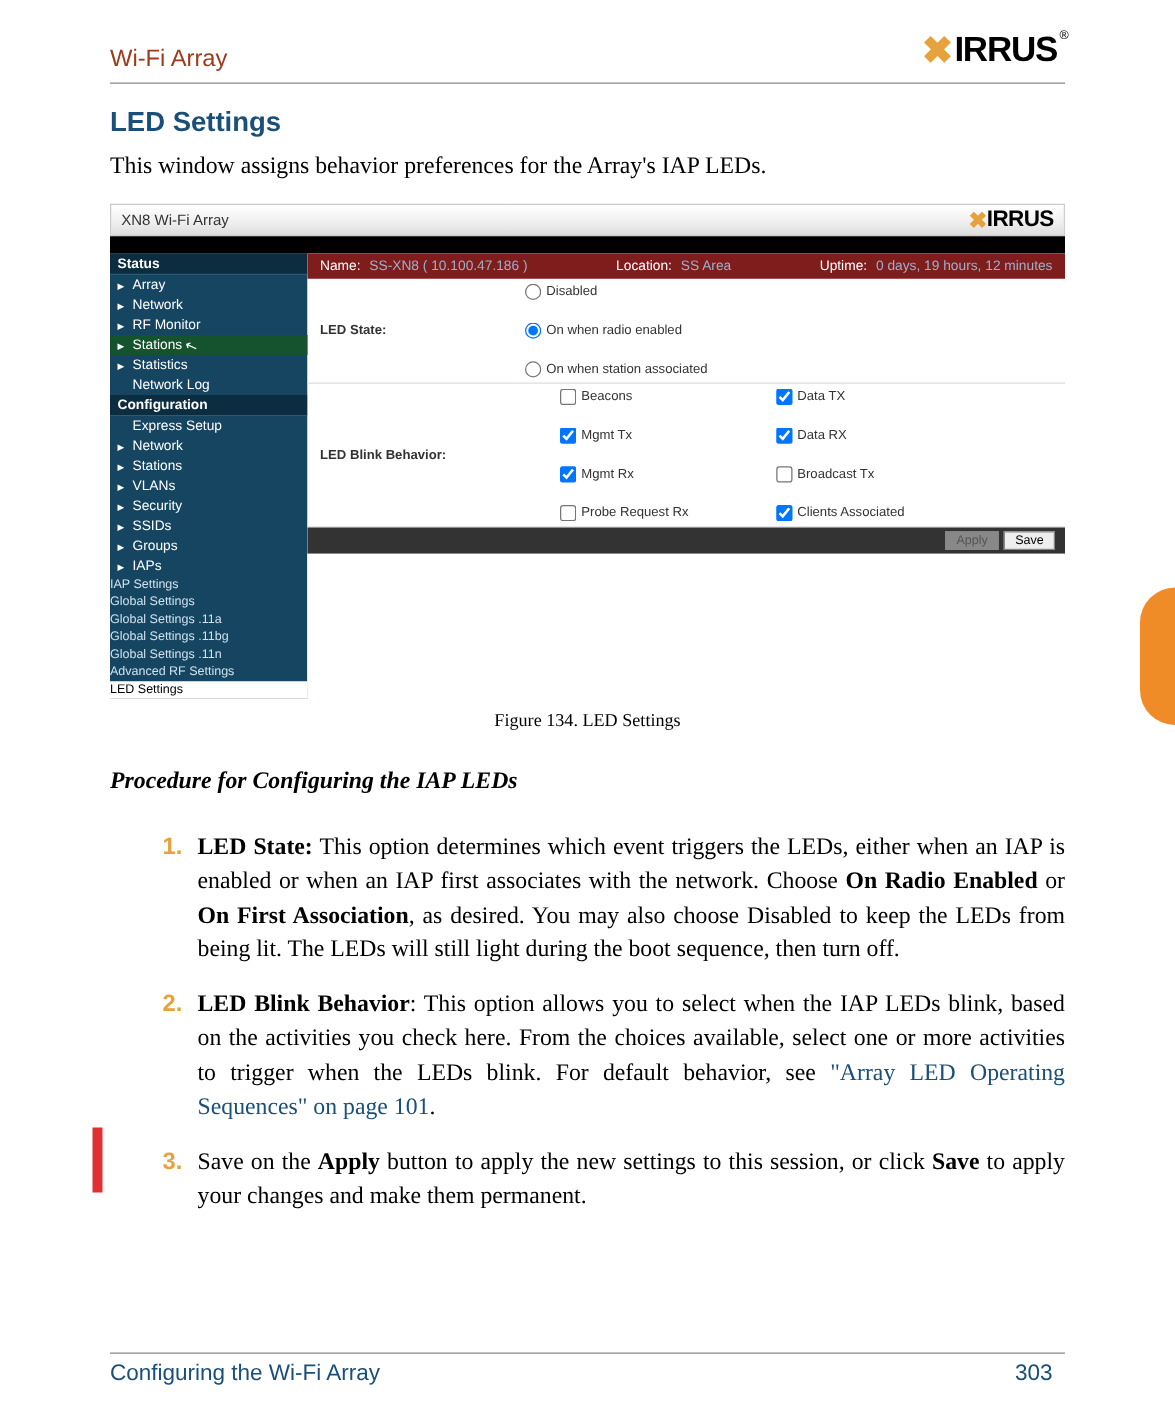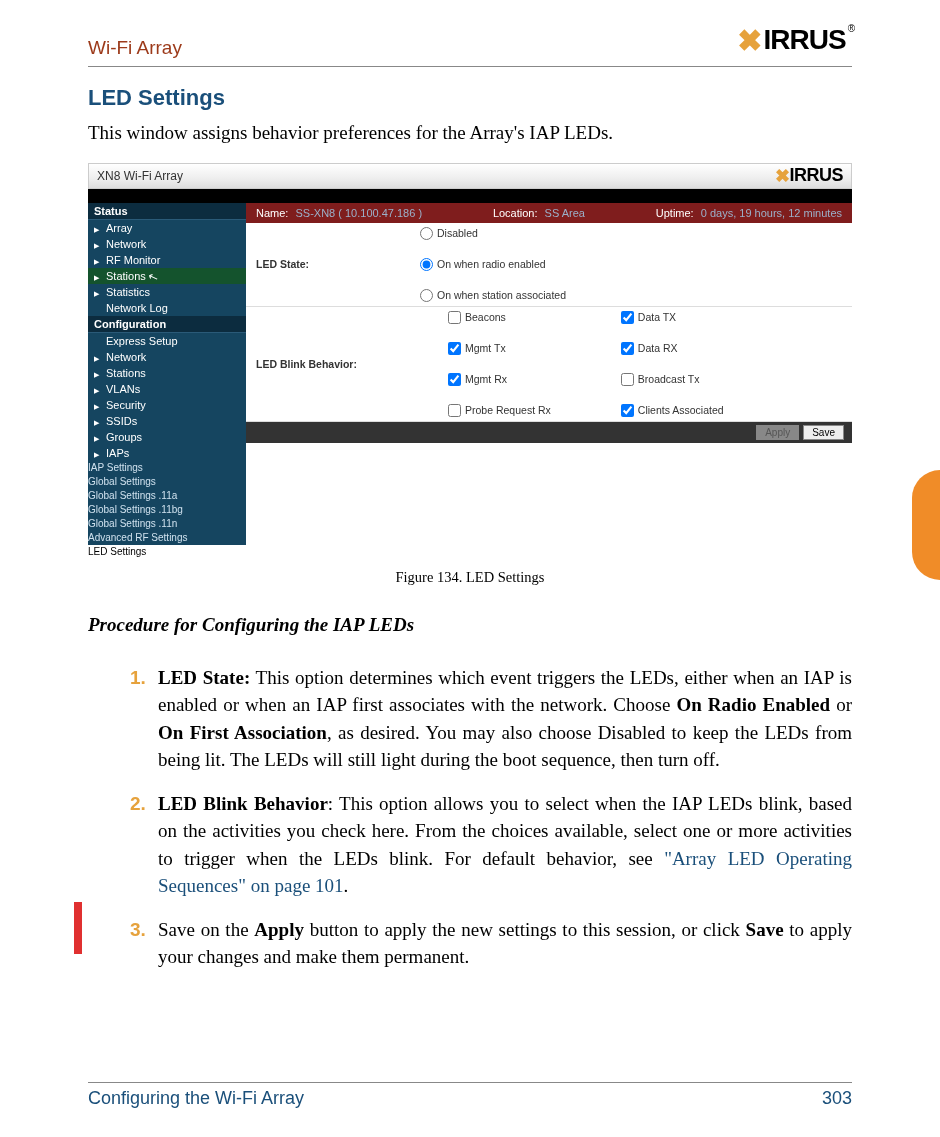--- a/index.html
+++ b/index.html
@@ -82,21 +82,21 @@
   b { font-weight: bold;}
 
   .side-tab {
     position: absolute; right: 0; top: 470px;
     width: 28px; height: 110px; background: #f08c28;
     border-top-left-radius: 28px; border-bottom-left-radius: 28px;
   }
   .redbar { position: absolute; left: 74px; top: 902px; width: 8px; height: 52px; background: #e03030;}
 
   .bottom-rule { position: absolute; left: 88px; right: 88px; bottom: 54px; border-top: 1px solid #888; }
-  .footer { position: absolute; left: 88px; right: 88px; bottom: 28px; display: flex; justify-content: space-between; font-family: Arial, sans-serif; font-size: 18px; color: #1a4f7a; }
+  .footer { position: absolute; left: 88px; right: 98px; bottom: 28px; display: flex; justify-content: space-between; font-family: Arial, sans-serif; font-size: 18px; color: #1a4f7a; }
 </style>
 </head>
 <body>
 
 <div class="top-header">
   <div class="top-title">Wi-Fi Array</div>
   <div class="brand-logo">
     <span class="x-mark">✖</span>
     <span>IRRUS</span>
       <sup>®</sup>

